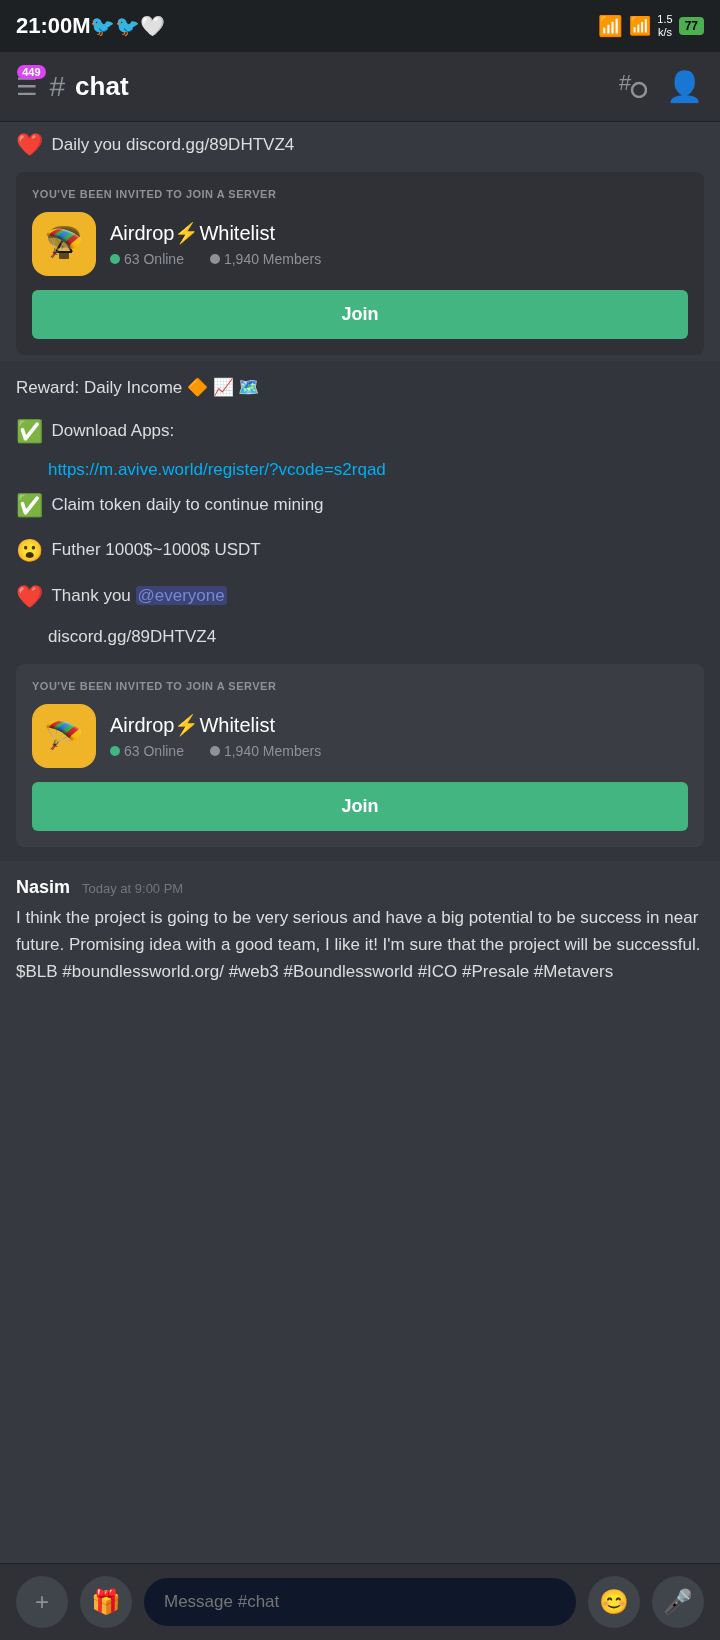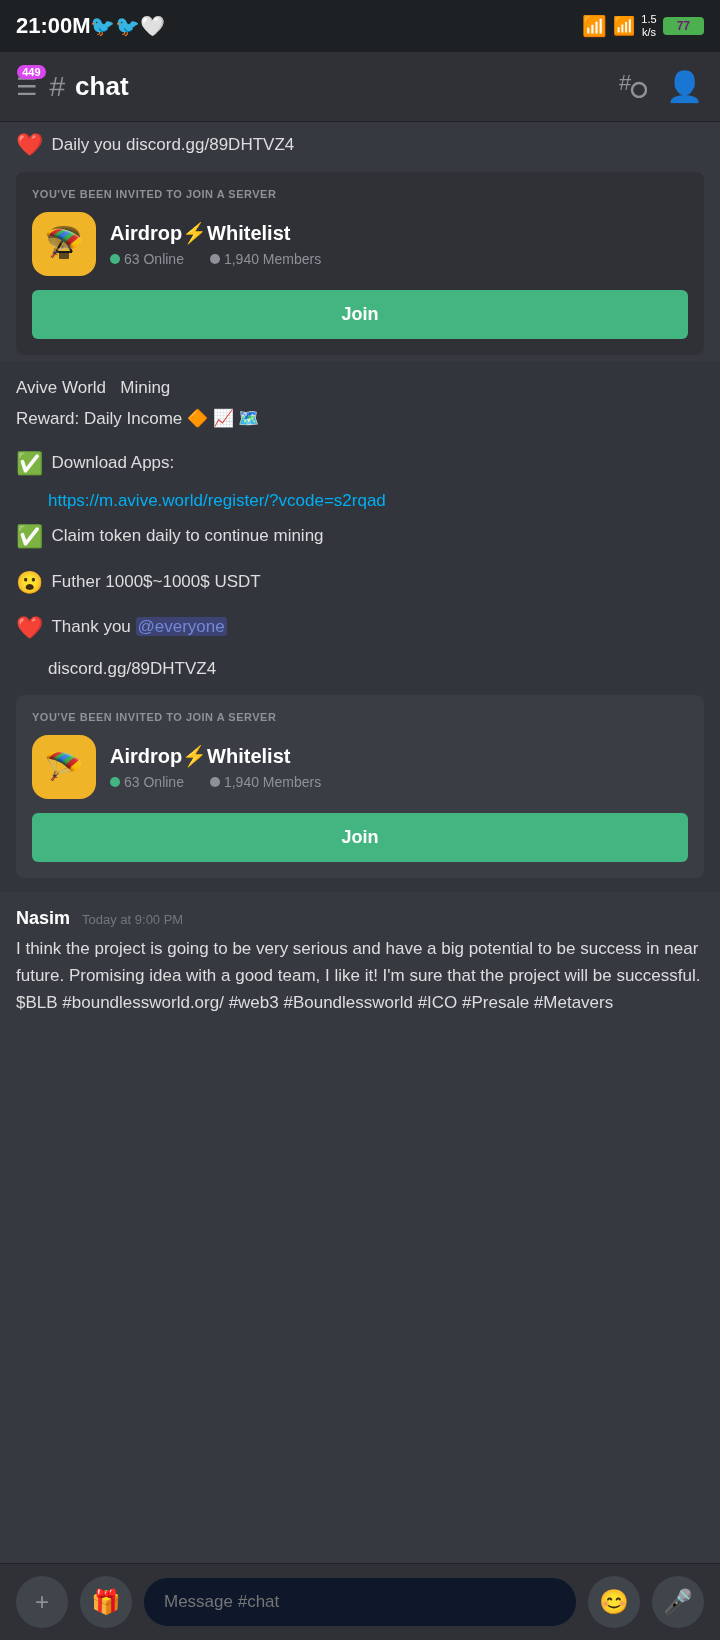--- a/index.html
+++ b/index.html
@@ -33,24 +33,24 @@
     }
     .status-icons {
       display: flex;
       align-items: center;
       gap: 6px;
       color: #fff;
       font-size: 18px;
     }
     .battery-icon {
       background: #4caf50;
-      color: #701a75;
+      color: #000000;
       font-size: 12px;
       font-weight: bold;
-      padding: 2px 14px;
+      padding: 2px 6px;
       border-radius: 4px;
     }
     .speed-text {
       font-size: 11px;
       color: #fff;
       text-align: center;
       line-height: 1.2;
     }
 
     
@@ -139,21 +139,21 @@
       align-items: center;
       justify-content: center;
       font-size: 32px;
       flex-shrink: 0;
     }
     .server-details {
       flex: 1;
     }
     .server-name {
       font-size: 20px;
-      font-weight: 700;
+      font-weight: 400;
       color: #fff;
       margin-bottom: 6px;
     }
     .server-stats {
       display: flex;
       gap: 26px;
       align-items: flex-end;
       font-size: 14px;
       color: #8e9297;
     }
@@ -352,21 +352,20 @@
         <div class="server-stats">
           <span><span class="online-dot"></span><span>63 Online</span></span>
           <span><span class="offline-dot"></span><span>1,940 Members</span></span>
         </div>
       </div>
     </div>
     <button class="join-btn">Join</button>
   </div>
 
   <div class="msg-block-dark">
-    <div class="msg-text">Avive World &nbsp; Mining</div>
     <div class="msg-text">Reward: Daily Income 🔶 📈 🗺️</div>
     <div style="height:12px;"></div>
     <div class="msg-line">
       <span class="emoji-icon">✅</span>
       <span class="msg-text">Download Apps:</span>
     </div>
     <div style="padding-left: 32px; margin-bottom:12px;">
       <a class="link-text" href="#">https://m.avive.world/register/?vcode=s2rqad</a>
     </div>
     <div class="msg-line">

